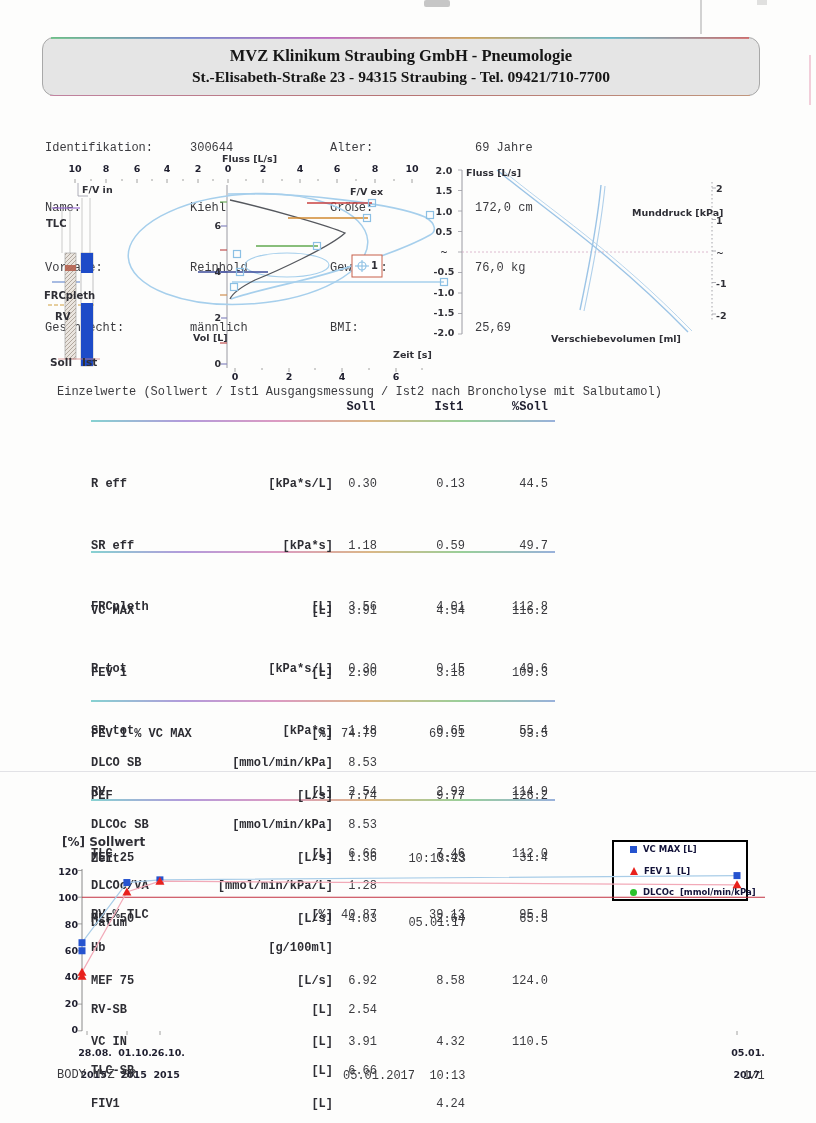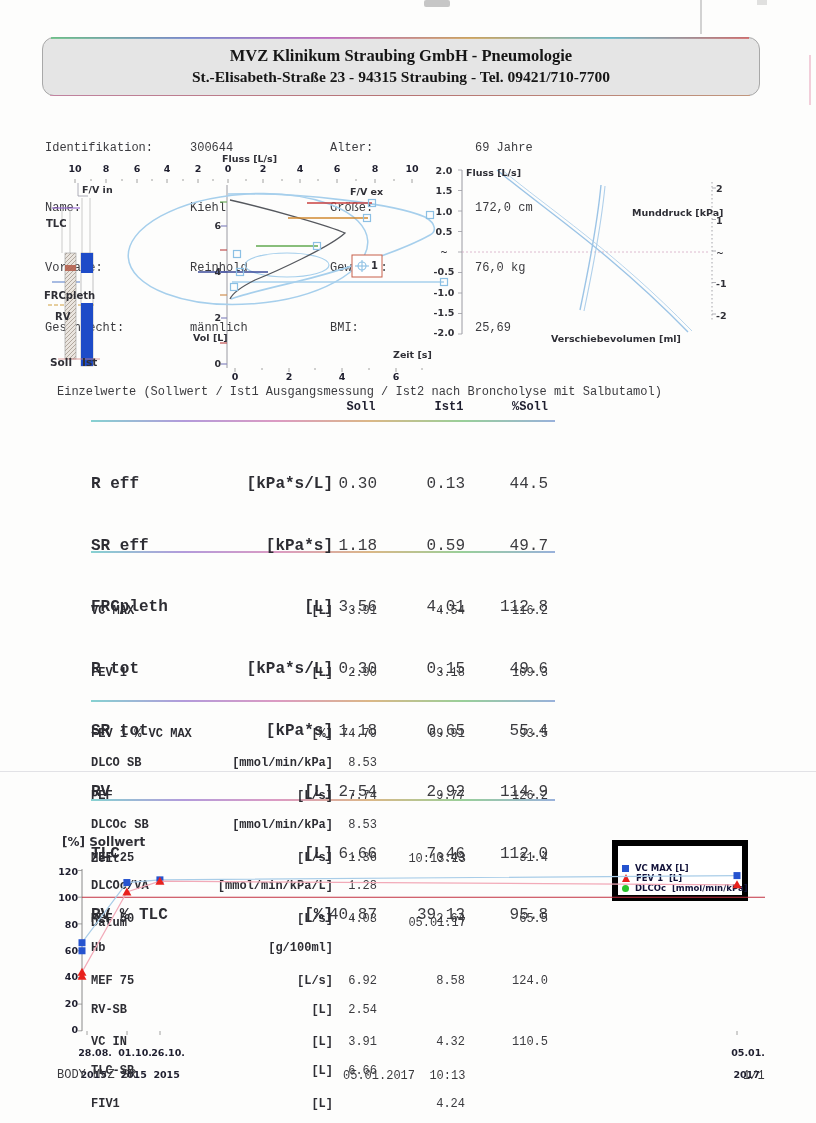--- a/index.html
+++ b/index.html
@@ -16,22 +16,22 @@
   .c1{left:91px;}
   .c2{left:100px;width:233px;text-align:right;}
   .c3{left:290px;width:87px;text-align:right;}
   .c4{left:378px;width:87px;text-align:right;}
   .c5{left:461px;width:87px;text-align:right;}
   .prow{position:relative;height:15px;}
   .prow span{position:absolute;top:0;}
   .p1{left:45px;} .p2{left:190px;} .p3{left:330px;} .p4{left:475px;}
   .tickcol{display:flex;flex-direction:column;justify-content:space-between;text-align:right;}
   .tickrow-lbl{text-align:center;font-weight:bold;color:#1e1e2e;}
-  .legend-box{border:6px solid #000000;background:#fff;display:flex;flex-direction:column;
-              justify-content:flex-end;padding:2px 4px;box-sizing:border-box;}
+  .legend-box{border:2px solid #000000;background:#fff;display:flex;flex-direction:column;
+              justify-content:space-between;padding:2px 16px;box-sizing:border-box;}
   .legend-item{display:flex;align-items:center;gap:6px;font-family:"DejaVu Sans",sans-serif;
                font-size:8.5px;font-weight:bold;color:#13133a;white-space:pre;}
   .mk{display:inline-block;flex:0 0 auto;}
   .mk.sq{width:7px;height:7px;}
   .mk.tri{width:0;height:0;border-left:4.5px solid transparent;border-right:4.5px solid transparent;border-bottom:8px solid #e8211c;}
   .mk.cir{width:7px;height:7px;border-radius:50%;}
   .xdate{width:44px;text-align:center;font-family:"DejaVu Sans",sans-serif;font-size:9.5px;
          font-weight:bold;color:#1e1e2e;line-height:11px;white-space:pre;}
   .artifact{pointer-events:none;}
   svg{display:block;}
@@ -297,21 +297,21 @@
   <div class="a mono" style="left:57px;top:385px;">Einzelwerte (Sollwert / Ist1 Ausgangsmessung / Ist2 nach Broncholyse mit Salbutamol)</div>
   <span class="a mono b tickrow-lbl" style="left:317px;top:400px;width:88px;">Soll</span>
   <span class="a mono b tickrow-lbl" style="left:405px;top:400px;width:88px;">Ist1</span>
   <span class="a mono b tickrow-lbl" style="left:486px;top:400px;width:88px;">%Soll</span>
 
   <div class="a divider" style="left:91px;top:420px;width:464px;"></div>
   <div class="a divider" style="left:91px;top:551px;width:464px;"></div>
   <div class="a divider" style="left:91px;top:700px;width:464px;"></div>
   <div class="a divider" style="left:91px;top:799px;width:464px;"></div>
 
-  <div class="a mono" style="left:0;top:431px;width:716px;font-size:16px;line-height:15.4px;">
+  <div class="a mono" style="left:0;top:431px;width:716px;font-size:12px;line-height:15.4px;">
     
       <div class="trow">
         <span class="c1 b">R eff</span>
         <span class="c2 b">[kPa*s/L]</span>
         <span class="c3">0.30</span>
         <span class="c4">0.13</span>
         <span class="c5">44.5</span>
       </div>
     
       <div class="trow">

